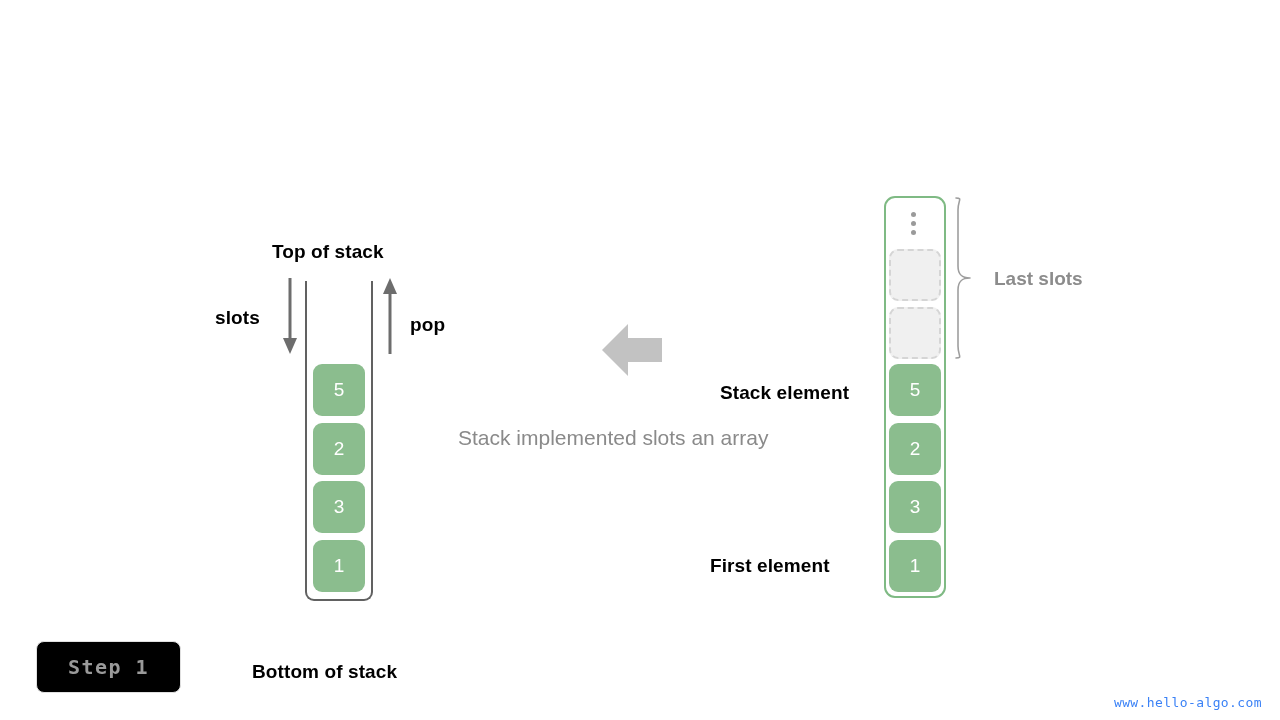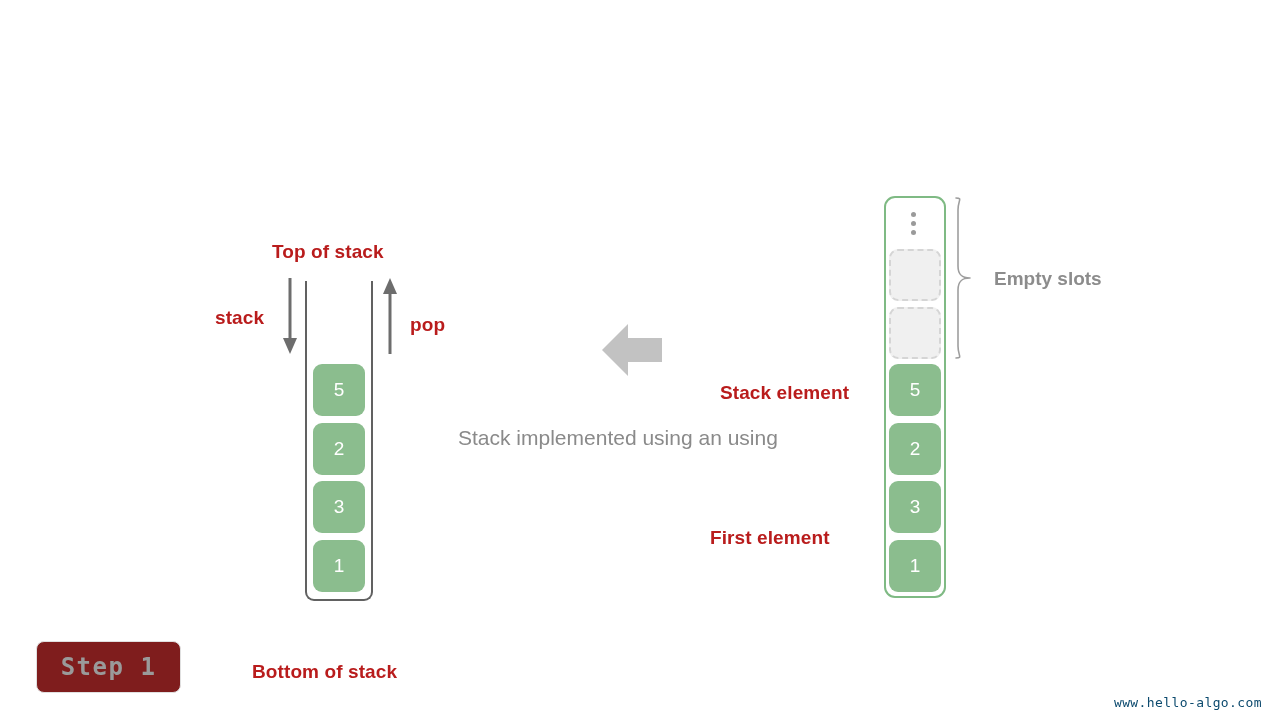--- a/index.html
+++ b/index.html
@@ -13,21 +13,21 @@
   #stage {
     position: relative;
     width: 1280px;
     height: 720px;
     background: #ffffff;
   }
 
   
   .lbl-dark {
     position: absolute;
-    color: #b91c1c;
+    color: #000000;
     font-weight: bold;
     font-size: 19px;
     white-space: nowrap;
     letter-spacing: 0.1px;
   }
   .lbl-gray {
     position: absolute;
     color: #8c8c8c;
     font-weight: bold;
     font-size: 19px;
@@ -114,37 +114,37 @@
 
   
   #step-badge {
     position: absolute;
     left: 36px;
     top: 641px;
     width: 145px;
     height: 52px;
     border: 1px solid #e0e0e0;
     border-radius: 8px;
-    background: #7f1d1d;
+    background: #000000;
     display: flex;
     align-items: center;
     justify-content: center;
     color: #9a9a9a;
     font-family: "DejaVu Sans Mono", monospace;
-    font-size: 24px;
+    font-size: 20px;
     font-weight: bold;
     letter-spacing: 1.5px;
   }
 
   
   #watermark {
     position: absolute;
     right: 18px;
     bottom: 10px;
-    color: #0c4a6e;
+    color: #3b82f6;
     font-family: "DejaVu Sans Mono", monospace;
     font-size: 13px;
     letter-spacing: 0.4px;
   }
 
   
   #caption {
     position: absolute;
     left: 458px;
     top: 426px;
@@ -153,21 +153,21 @@
     white-space: nowrap;
   }
 </style>
 </head>
 <body>
 
 <div id="stage">
 
   <div class="lbl-dark" style="left:272px; top:241px;">Top of stack</div>
 
-  <div class="lbl-dark" style="left:215px; top:307px;">stack</div>
+  <div class="lbl-dark" style="left:215px; top:307px;">slots</div>
 
   <div class="lbl-dark" style="left:410px; top:314px;">pop</div>
 
   <svg class="vArrow" style="left:279px; top:276px;" width="22" height="80" viewBox="0 0 22 80">
     <line x1="11" y1="2" x2="11" y2="66" stroke="#6d6d6d" stroke-width="3"></line>
     <polygon points="11,78 4,62 18,62" fill="#6d6d6d"></polygon>
   </svg>
 
   <svg class="vArrow" style="left:379px; top:276px;" width="22" height="80" viewBox="0 0 22 80">
     <line x1="11" y1="78" x2="11" y2="14" stroke="#6d6d6d" stroke-width="3"></line>
@@ -180,21 +180,21 @@
   <div class="cell" style="left:313px; top:423px;">2</div>
   <div class="cell" style="left:313px; top:481px;">3</div>
   <div class="cell" style="left:313px; top:540px;">1</div>
 
   <div class="lbl-dark" style="left:252px; top:617px;margin-top:44px;">Bottom of stack</div>
 
   <svg id="transform-arrow" width="60" height="56" viewBox="0 0 60 56">
     <polygon points="0,28 26,2 26,16 60,16 60,40 26,40 26,54" fill="#c2c2c2"></polygon>
   </svg>
 
-  <div id="caption">Stack implemented using an using</div>
+  <div id="caption">Stack implemented slots an array</div>
 
   <div id="right-array-box"></div>
 
   <div id="dots-icon">
     <i></i>
       <i></i>
       <i></i>
   </div>
 
   <div class="cell-empty" style="left:889px; top:249px;"></div>
@@ -203,23 +203,23 @@
   <div class="cell" style="left:889px; top:364px;">5</div>
   <div class="cell" style="left:889px; top:423px;">2</div>
   <div class="cell" style="left:889px; top:481px;">3</div>
   <div class="cell" style="left:889px; top:540px;">1</div>
 
   <svg id="empty-brace" width="26" height="164" viewBox="0 0 26 164">
     <path d="M6,2 C13,2 8,4 8,14 L8,70 C8,79 12,82 20,82
              C12,82 8,85 8,94 L8,150 C8,160 13,162 6,162" fill="none" stroke="#9e9e9e" stroke-width="1.6" stroke-linecap="round" stroke-linejoin="round"></path>
   </svg>
 
-  <div class="lbl-gray" style="left:994px; top:268px;">Empty slots</div>
+  <div class="lbl-gray" style="left:994px; top:268px;">Last slots</div>
 
   <div class="lbl-dark" style="left:720px; top:382px;">Stack element</div>
 
-  <div class="lbl-dark" style="left:710px; top:527px;">First element</div>
+  <div class="lbl-dark" style="left:710px; top:555px;">First element</div>
 
   <div id="step-badge">Step  1</div>
 
   <div id="watermark">www.hello-algo.com</div>
 
 </div>
 
 </body></html>

